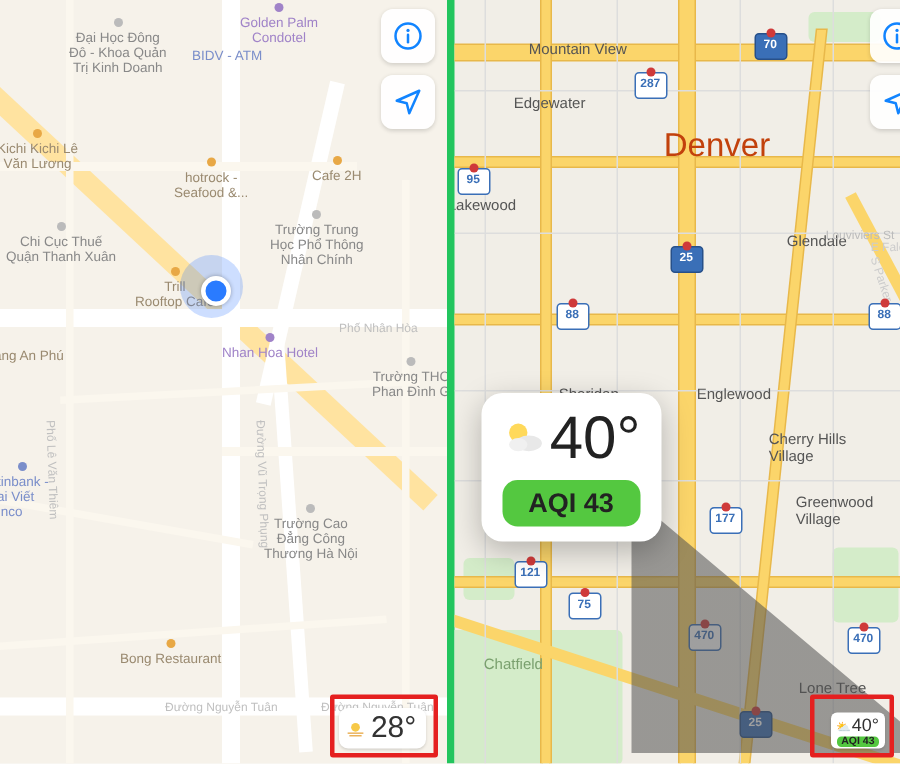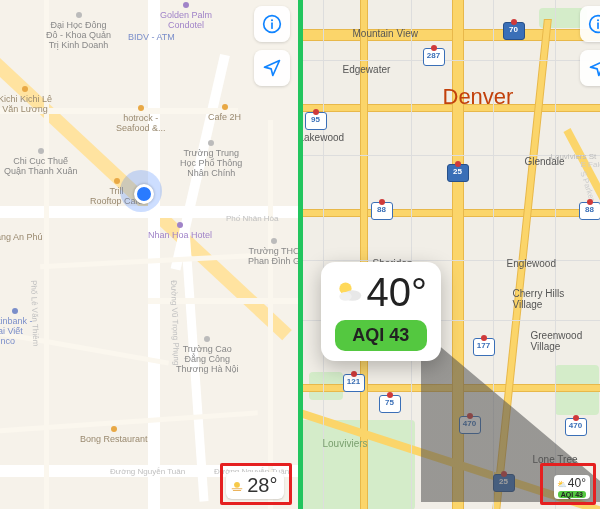--- a/index.html
+++ b/index.html
@@ -200,27 +200,27 @@
     <div style="position:absolute; left:252px; top:0; bottom:0; width:1px; background:#ddd;"></div>
 
     <div class="city" style="top:28px; left:50px;">Mountain View</div>
     <div class="city" style="top:64px; left:40px;">Edgewater</div>
     <div class="city big" style="top:84px; left:140px;">Denver</div>
     <div class="city" style="top:132px; left:-4px;">Lakewood</div>
     <div class="city" style="top:156px; left:222px;">Glendale</div>
     <div class="city" style="top:152px; left:248px; font-size:8px; color:#bbb;">Louviviers St</div>
     <div class="city" style="top:160px; left:232px; font-size:8px; color:#ccc;padding-left:46px;">E Fales Dr</div>
     <div class="city" style="top:258px; left:70px;">Sheridan</div>
-    <div class="city" style="top:258px; left:162px;padding-left:42px;">Englewood</div>
+    <div class="city" style="top:258px; left:162px;">Englewood</div>
     <div class="city" style="top:296px; left:56px;">Bow Mar</div>
     <div class="city" style="top:288px; left:210px; white-space:pre;">Cherry Hills
 Village</div>
     <div class="city" style="top:330px; left:228px; white-space:pre;">Greenwood
 Village</div>
-    <div class="city" style="top:438px; left:20px; color:#7aa06e;">Louviviers</div>
+    <div class="city" style="top:438px; left:20px; color:#7aa06e;">Chatfield</div>
     <div class="city" style="top:454px; left:230px;">Lone Tree</div>
     <div class="city" style="top:170px; left:284px; transform:rotate(72deg); transform-origin:0 0; font-size:8px; color:#ccc;">S Parker Rd</div>
 
     <div class="shield" style="top:48px; left:120px;"><span class="d"></span><span>287</span></div>
     <div class="shield interstate" style="top:22px; left:200px;"><span class="d"></span><span>70</span></div>
     <div class="shield" style="top:112px; left:2px;"><span class="d"></span><span>95</span></div>
     <div class="shield interstate" style="top:164px; left:144px;"><span class="d"></span><span>25</span></div>
     <div class="shield" style="top:202px; left:68px;"><span class="d"></span><span>88</span></div>
     <div class="shield" style="top:202px; left:276px;"><span class="d"></span><span>88</span></div>
     <div class="shield" style="top:338px; left:170px;"><span class="d"></span><span>177</span></div>

